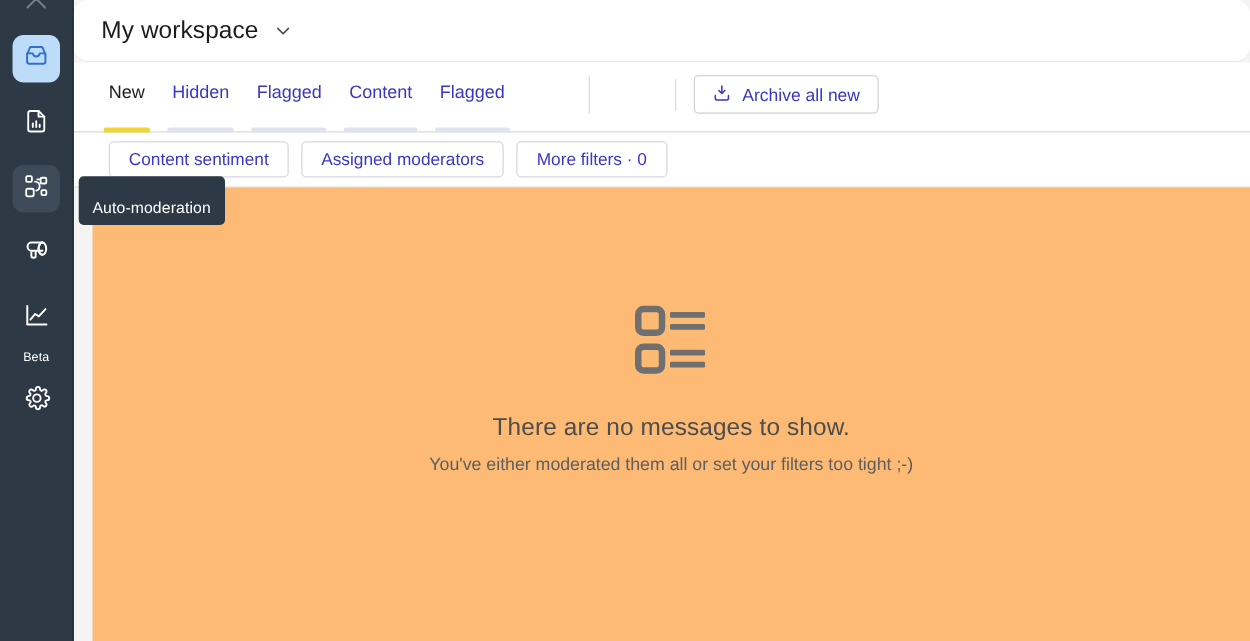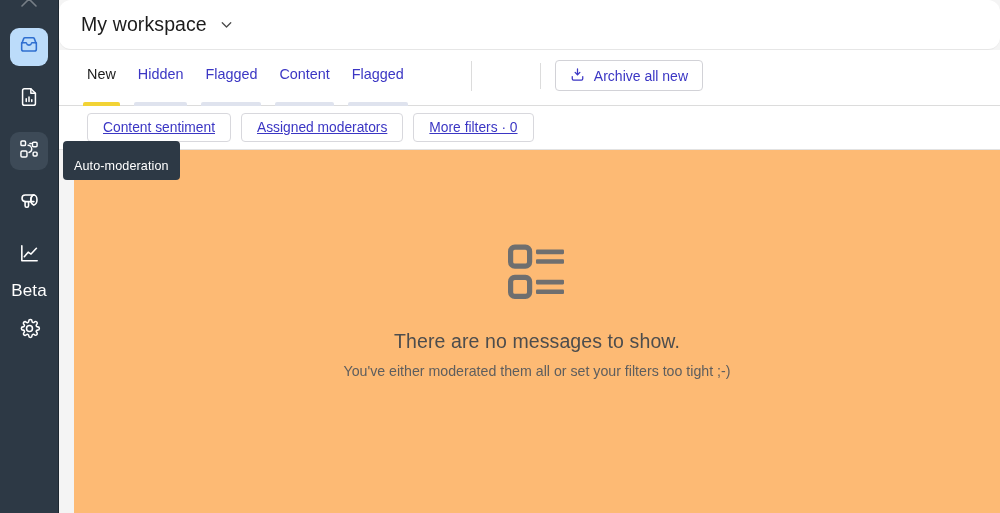--- a/index.html
+++ b/index.html
@@ -35,21 +35,21 @@
     display: flex; align-items: center; justify-content: center;
     color: #ffffff;
     position: relative;
   }
   .sb-gap-1 { margin-top: 20px; }
   .sb-gap   { margin-top: 14px; }
   .sb-item.active { background: #bcdcfa; color: #2f6fd0; }
   .sb-item.hover  { background: #3d4a57; }
   .sb-beta {
     color: #ffffff;
-    font-size: 17px;
+    font-size: 10px;
     margin-top: 7px;
     letter-spacing: .1px;
   }
   .sb-item.settings { margin-top: 10px; }
 
   
   .main { flex: 1; height: 513px; display: flex; flex-direction: column;
           background: #f4f4f4; min-width: 0; }
 
   .topbar {
@@ -126,21 +126,20 @@
   .chip {
     height: 29px;
     display: inline-flex; align-items: center;
     padding: 12px 15px;
     border: 1px solid #d8d8dd;
     border-radius: 4px;
     background: #ffffff;
     color: #3b36c4;
     font-size: 13.8px;
     white-space: nowrap;
-    text-decoration: underline;
   }
 
   .content {
     flex: 1;
     background: #fdba74;
     display: flex; flex-direction: column;
     align-items: center; justify-content: center;
     padding-bottom: 40px;
     min-height: 0;
     margin-left: 15px;

